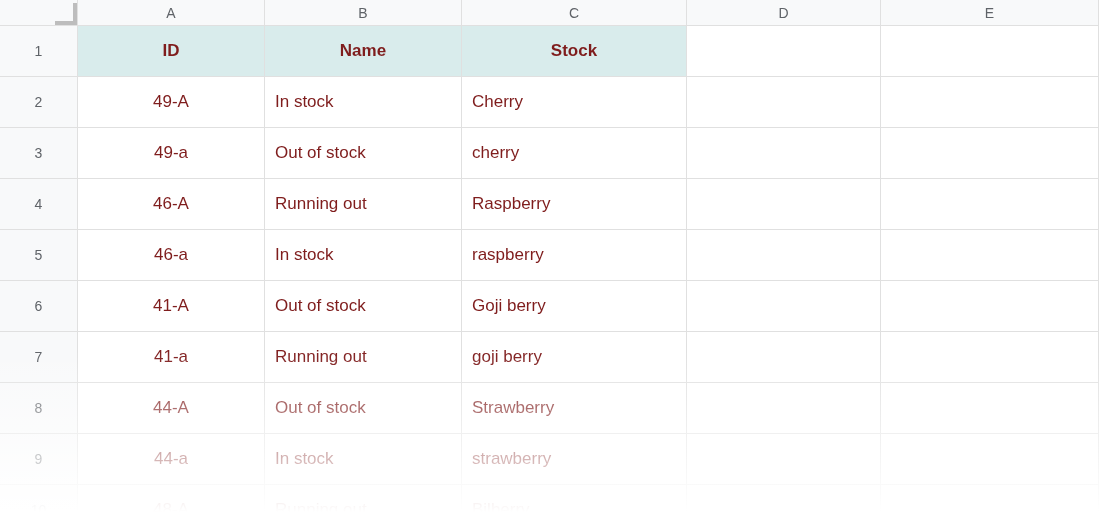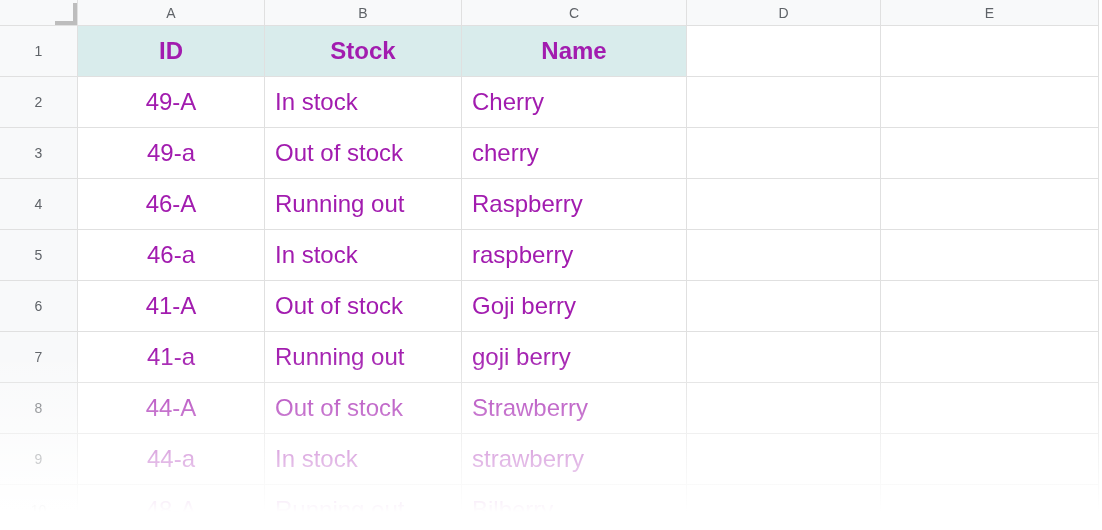--- a/index.html
+++ b/index.html
@@ -53,22 +53,22 @@
       font-size: 14px;
       color: #5f6368;
       cursor: pointer;
     }
     .cell {
       border-right: 1px solid #e0e0e0;
       border-bottom: 1px solid #e0e0e0;
       display: flex;
       align-items: center;
       padding: 0 10px;
-      font-size: 24px;
-      color: #a21caf;
+      font-size: 17px;
+      color: #7f1d1d;
       background: #fff;
       cursor: cell;
       overflow: hidden;
       white-space: nowrap;
     }
     .row { height: 51px; }
     .header-cell {
       background: #d9ecec;
       font-weight: bold;
       justify-content: center;
@@ -90,22 +90,22 @@
 
   <div class="corner"></div>
   <div class="col-head">A</div>
   <div class="col-head">B</div>
   <div class="col-head">C</div>
   <div class="col-head">D</div>
   <div class="col-head">E</div>
 
   <div class="row-head row">1</div>
   <div class="cell row header-cell">ID</div>
+  <div class="cell row header-cell">Name</div>
   <div class="cell row header-cell">Stock</div>
-  <div class="cell row header-cell">Name</div>
   <div class="cell row"></div>
   <div class="cell row"></div>
 
   <div class="row-head row">2</div>
   <div class="cell row center">49-A</div>
   <div class="cell row">In stock</div>
   <div class="cell row">Cherry</div>
   <div class="cell row"></div>
   <div class="cell row"></div>
 

